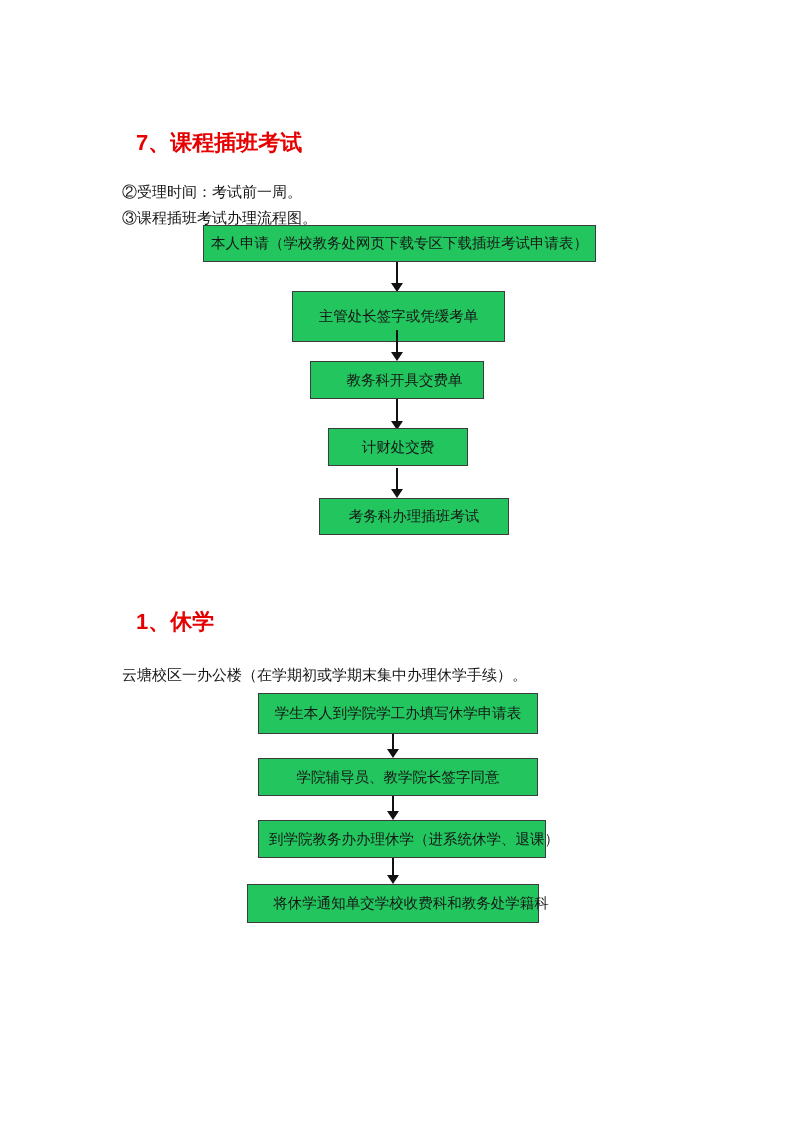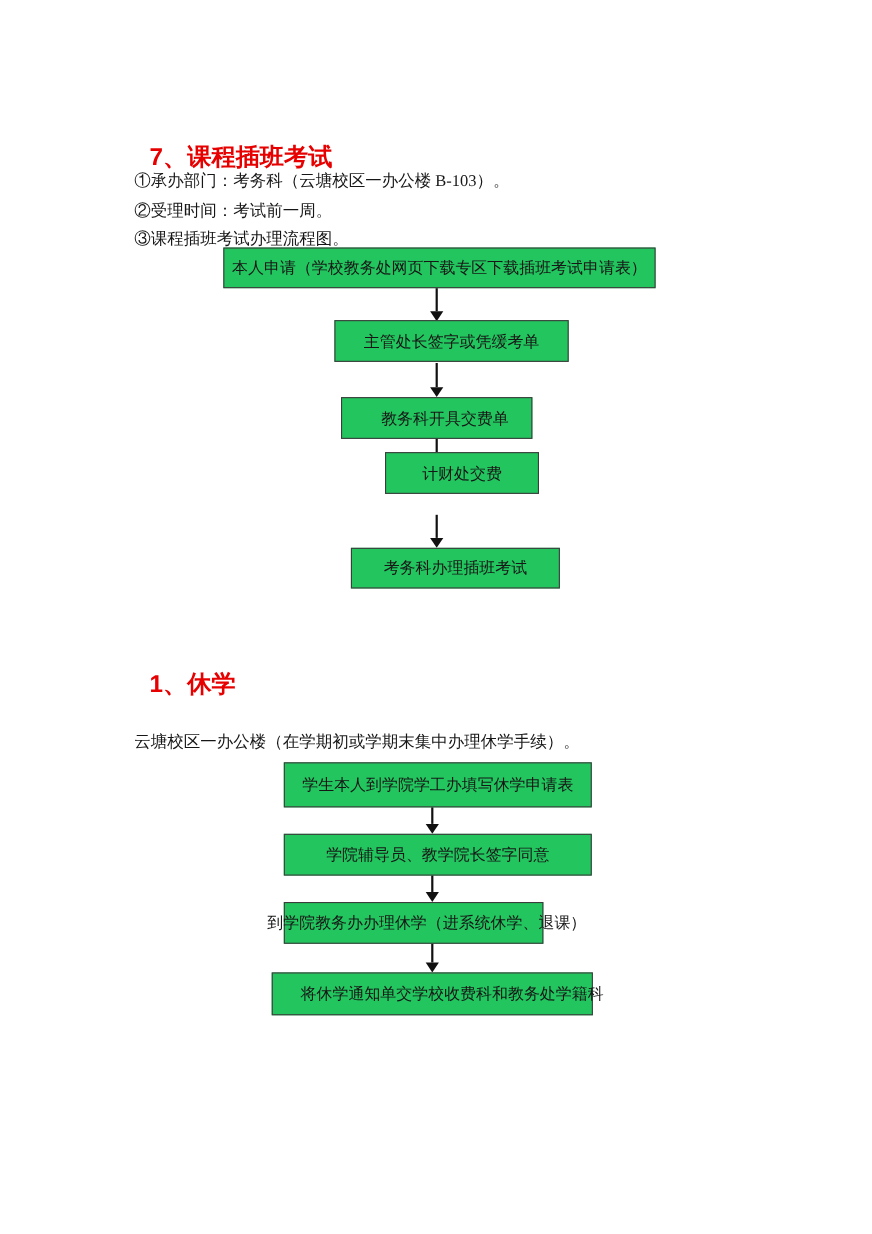--- a/index.html
+++ b/index.html
@@ -51,28 +51,28 @@
     background: #22c55e;
     display: flex;
     align-items: center;
     justify-content: center;
     font-size: 14.5px;
     white-space: nowrap;
     color: #161616;
   }
   
   #f1b1 { left: 203px; top: 225px; width: 393px; height: 37px; }
-  #f1b2 { left: 292px; top: 291px; width: 213px; height: 38px; margin-left: 12px; }
+  #f1b2 { left: 292px; top: 291px; width: 213px; height: 51px; }
   #f1b3 { left: 310px; top: 361px; width: 174px; height: 38px; padding-left: 15px; }
-  #f1b4 { left: 328px; top: 411px; width: 140px; height: 38px; margin-left: 22px; }
+  #f1b4 { left: 328px; top: 428px; width: 140px; height: 38px; }
   #f1b5 { left: 303px; top: 498px; width: 190px; height: 37px; margin-left: 16px; }
   
   #f2b1 { left: 258px; top: 693px; width: 280px; height: 41px; }
   #f2b2 { left: 258px; top: 758px; width: 280px; height: 38px; }
-  #f2b3 { left: 258px; top: 820px; width: 236px; height: 38px; padding-left: 24px; }
+  #f2b3 { left: 258px; top: 820px; width: 288px; height: 38px; padding-left: 24px; }
   #f2b4 { left: 247px; top: 884px; width: 292px; height: 39px; padding-left: 36px; }
 
   .flow-arrow {
     position: absolute;
     width: 2px;
     background: #111111;
   }
   .flow-arrow::after {
     content: "";
     position: absolute;
@@ -95,21 +95,20 @@
   #a6 { left: 392px; top: 796px; height: 15px; }
   #a7 { left: 392px; top: 858px; height: 17px; }
 </style>
 </head>
 <body>
 
 <div class="page">
 
   <h2 class="section-heading" id="heading-7">7、课程插班考试</h2>
 
-  <p class="para" id="s7-item-1">①承办部门：考务科（云塘校区一办公楼 B-103）。</p>
   <p class="para" id="s7-item-2">②受理时间：考试前一周。</p>
   <p class="para" id="s7-item-3">③课程插班考试办理流程图。</p>
 
   <div class="fbox" id="f1b1">本人申请（学校教务处网页下载专区下载插班考试申请表）</div>
   <div class="flow-arrow" id="a1"></div>
 
   <div class="fbox" id="f1b2">主管处长签字或凭缓考单</div>
   <div class="flow-arrow" id="a2"></div>
 
   <div class="fbox" id="f1b3">教务科开具交费单</div>

